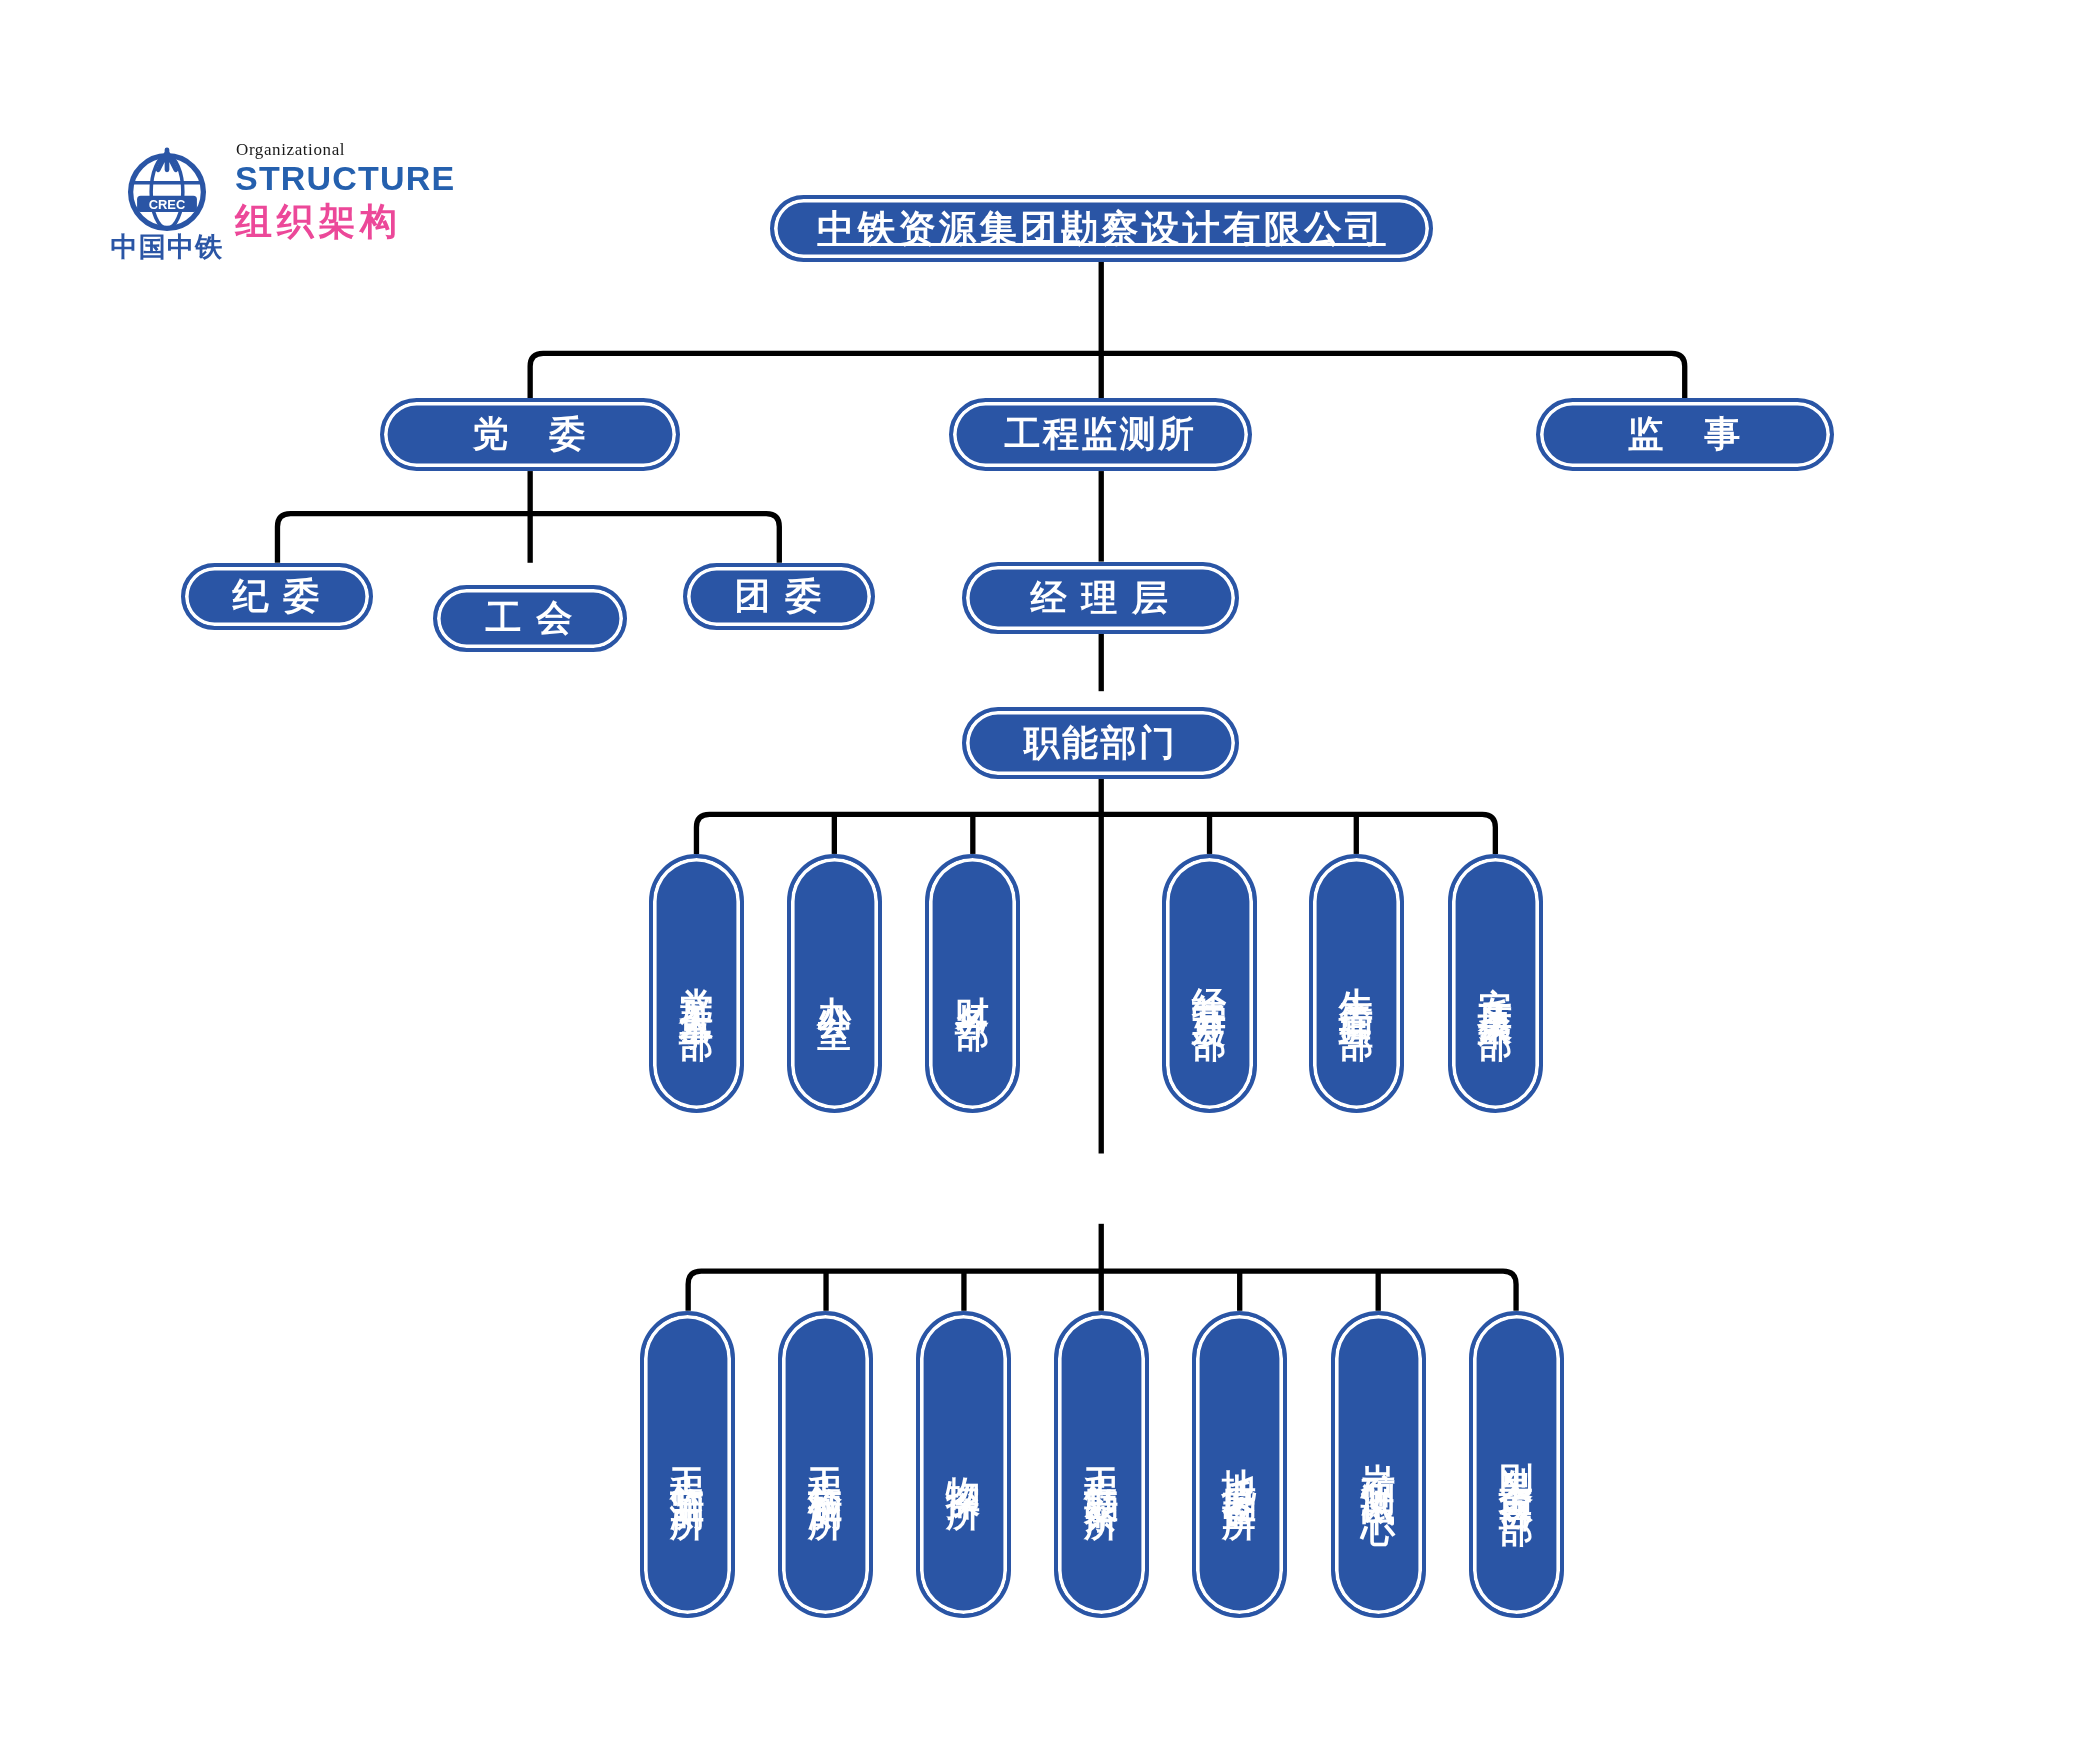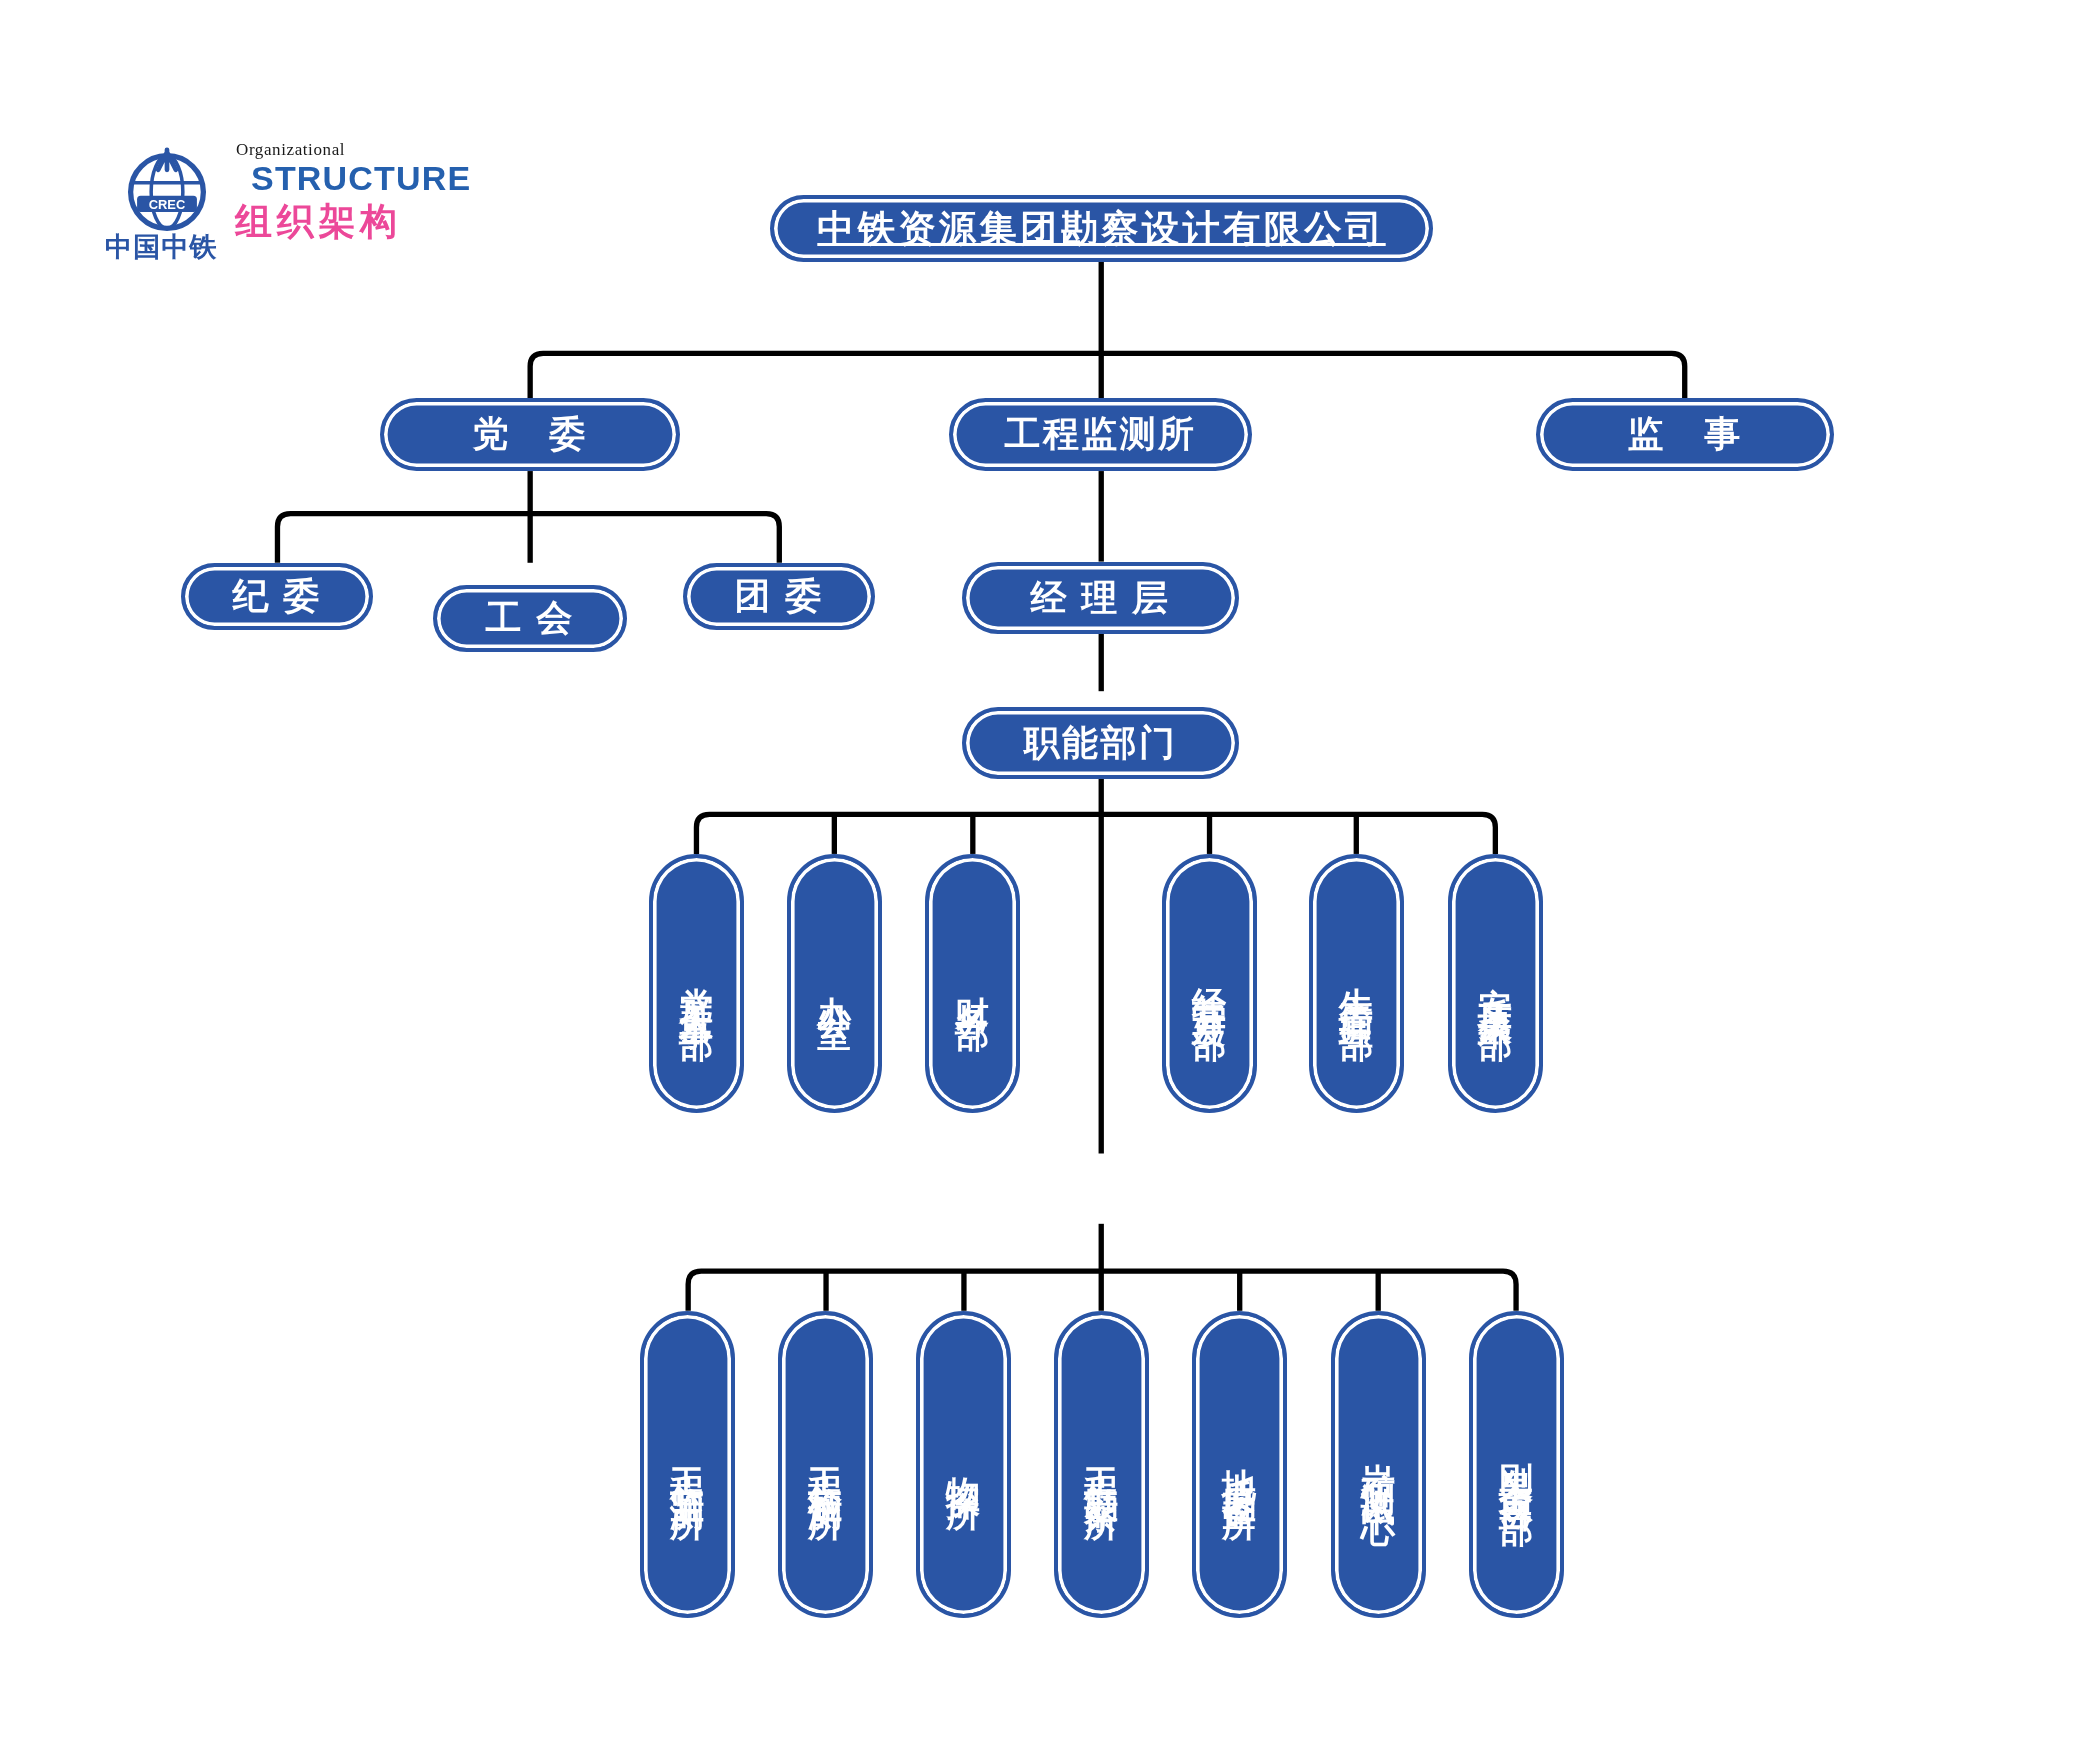--- a/index.html
+++ b/index.html
@@ -19,25 +19,25 @@
   .hpill{border-radius:118px;font-size:36px;letter-spacing:2.4px;white-space:nowrap;}
   .hpill.root{font-size:37px;letter-spacing:3.6px;}
   .vpill{border-radius:59px;}
   .vpill span{
     writing-mode:vertical-rl;text-orientation:upright;
     font-size:34px;letter-spacing:9.5px;line-height:1;
   }
   .header-block{position:absolute;left:111px;top:140px;}
   .logo-emblem{position:absolute;left:0;top:3.6px;width:112px;height:88px;}
   .logo-cn{
-    position:absolute;left:-6px;top:89px;width:124px;text-align:left;
+    position:absolute;left:-6px;top:89px;width:124px;text-align:center;
     color:var(--pill-blue,#2A55A5);font-size:27px;font-weight:bold;letter-spacing:1.2px;white-space:nowrap;
   }
   .title-en-small{position:absolute;left:125px;top:0px;font-size:17px;color:#1a1a1a;letter-spacing:0.6px;white-space:nowrap;font-family:Liberation Serif, serif;}
-  .title-en-big{position:absolute;left:124px;top:19px;font-size:34px;font-weight:bold;color:var(--title-blue,#2560AE);letter-spacing:1.2px;white-space:nowrap;margin-left:16px;}
+  .title-en-big{position:absolute;left:124px;top:19px;font-size:34px;font-weight:bold;color:var(--title-blue,#2560AE);letter-spacing:1.2px;white-space:nowrap;}
   .title-cn{position:absolute;left:124px;top:57px;font-size:37px;font-weight:bold;color:#ec4899;letter-spacing:4.7px;white-space:nowrap;}
 </style>
 </head>
 <body>
 
 <div class="canvas">
 
   <svg class="connectors" width="2077" height="1757" viewBox="0 0 3508 2969">
     <g fill="none" stroke="#000000" stroke-width="9">
 

